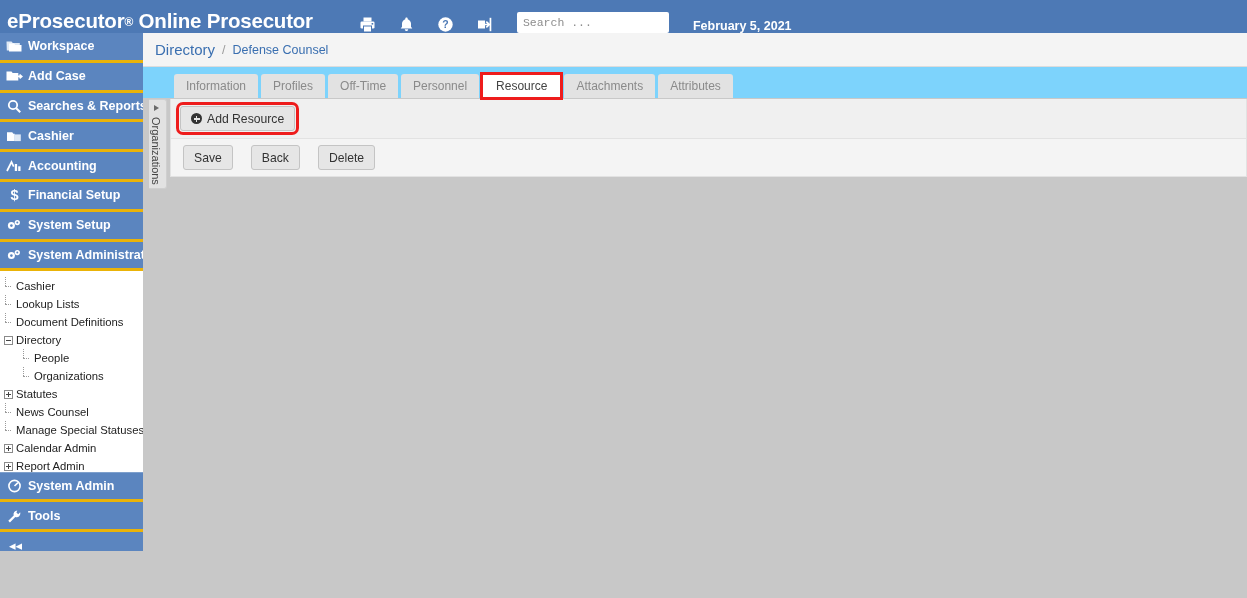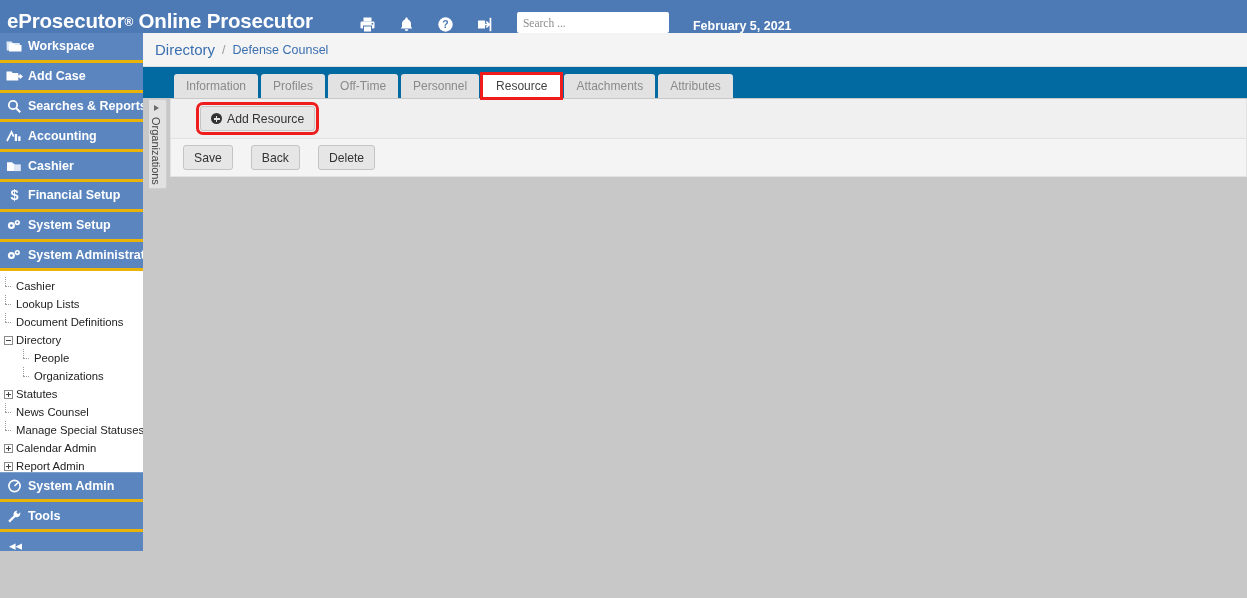--- a/index.html
+++ b/index.html
@@ -25,21 +25,21 @@
   .hdr-icons { display: flex; align-items: center; margin-left: 46px; gap: 22px; }
   .hdr-ico {
     width: 17px; height: 17px; display: inline-flex;
     align-items: center; justify-content: center; cursor: pointer;
   }
   .hdr-ico svg { display: block; }
   .search-wrap { margin-left: 24px; }
   .search-input {
     width: 152px; height: 21px; border: none; border-radius: 2px;
     background: #ffffff; font-size: 11.5px; color: #555;
-    padding: 0 6px; font-family: Liberation Serif, serif; outline: none;
+    padding: 0 6px; font-family: Liberation Mono, monospace; outline: none;
   }
   .search-input::placeholder { color: #8d8d8d; }
   .hdr-date {
     margin-left: 24px; color: #ffffff; font-size: 12.5px; font-weight: bold;
     white-space: nowrap;
   }
 
   
   .sidebar {
     position: absolute; left: 0; top: 33px; width: 143px; height: 518px;
@@ -107,21 +107,21 @@
   }
   .crumb-root {
     margin-left: 12px; font-size: 15px; color: #3a6fb0; cursor: pointer;
   }
   .crumb-sep { margin: 0 7px; color: #9b9b9b; font-size: 12.5px; }
   .crumb-leaf { font-size: 12.5px; color: #3a6fb0; cursor: pointer; }
 
   
   .tabstrip {
     position: absolute; left: 143px; top: 67px; width: 1104px; height: 31px;
-    background: #0369a1; display: flex; align-items: flex-end; padding-left: 31px;
+    background: #7dd3fc; display: flex; align-items: flex-end; padding-left: 31px;
   }
   .tab {
     height: 24px; line-height: 24px; background: #e2e2e2;
     color: #8a8a8a; font-size: 12px; padding: 0 12px;
     border-radius: 3px 3px 0 0; margin-right: 3px; cursor: pointer;
     white-space: nowrap; position: relative;
   }
   .tab.active { background: #ffffff; color: #444; }
   .tab.hl {
     outline: 3px solid #ee1c1c; outline-offset: -1px; z-index: 5;
@@ -166,21 +166,21 @@
   .toolbar-row {
     background: #f0f0f0; border: 1px solid #e2e2e2; border-top: none;
     height: 40px; display: flex; align-items: center; padding-left: 9px;
   }
   .btn {
     background: #e6e6e6; border: 1px solid #c4c4c4; border-radius: 3px;
     height: 25px; padding: 0 10px; font-size: 12.2px; color: #333;
     font-family: "Liberation Sans", sans-serif; cursor: pointer;
     display: inline-flex; align-items: center; gap: 5px; white-space: nowrap;
   }
-  .btn.hl { outline: 3px solid #ee1c1c; outline-offset: 1px; margin-left: 20px; }
+  .btn.hl { outline: 3px solid #ee1c1c; outline-offset: 1px; }
   .plus-ico {
     width: 11px; height: 11px; border-radius: 50%;
     background: #333; position: relative; display: inline-block;
     flex: 0 0 auto;
   }
   .plus-ico::before, .plus-ico::after {
     content: ""; position: absolute; background: #e6e6e6;
   }
   .plus-ico::before { left: 2.5px; top: 5px; width: 6px; height: 1.6px; }
   .plus-ico::after { left: 4.7px; top: 2.7px; width: 1.6px; height: 6px; }
@@ -264,36 +264,36 @@
           <circle cx="7" cy="6" r="4.2" fill="none" stroke="#fff" stroke-width="1.8"></circle>
           <path d="M10.2 9.3l4 4" stroke="#fff" stroke-width="2" fill="none"></path>
         </svg>
       </span>
       <span>Searches &amp; Reports</span>
     </div>
 
     <div class="nav-item">
       <span class="nav-ico">
         <svg width="17" height="14" viewBox="0 0 17 14">
+          <path d="M1 3.3h5.2l1.2 1.5h1.3v7.3H1z" fill="#ffffff"></path>
+          <rect x="8.4" y="5.4" width="6.4" height="6.7" fill="#dfe9f5"></rect>
+        </svg>
+      </span>
+      <span>Cashier</span>
+    </div>
+
+    <div class="nav-item">
+      <span class="nav-ico">
+        <svg width="17" height="14" viewBox="0 0 17 14">
           <path d="M1 12l4.5-9 2.2 4.6" stroke="#fff" stroke-width="1.7" fill="none"></path>
           <rect x="8.8" y="5" width="2.3" height="7" fill="#fff"></rect>
           <rect x="12.2" y="7.3" width="2.3" height="4.7" fill="#fff"></rect>
         </svg>
       </span>
       <span>Accounting</span>
-    </div>
-
-    <div class="nav-item">
-      <span class="nav-ico">
-        <svg width="17" height="14" viewBox="0 0 17 14">
-          <path d="M1 3.3h5.2l1.2 1.5h1.3v7.3H1z" fill="#ffffff"></path>
-          <rect x="8.4" y="5.4" width="6.4" height="6.7" fill="#dfe9f5"></rect>
-        </svg>
-      </span>
-      <span>Cashier</span>
     </div>
 
     <div class="nav-item">
       <span class="nav-ico">
         <svg width="17" height="14" viewBox="0 0 17 14">
           <text x="8.5" y="12.4" text-anchor="middle" font-size="14.5" font-weight="bold" font-family="Liberation Sans, sans-serif" fill="#fff">$</text>
         </svg>
       </span>
       <span>Financial Setup</span>
     </div>

